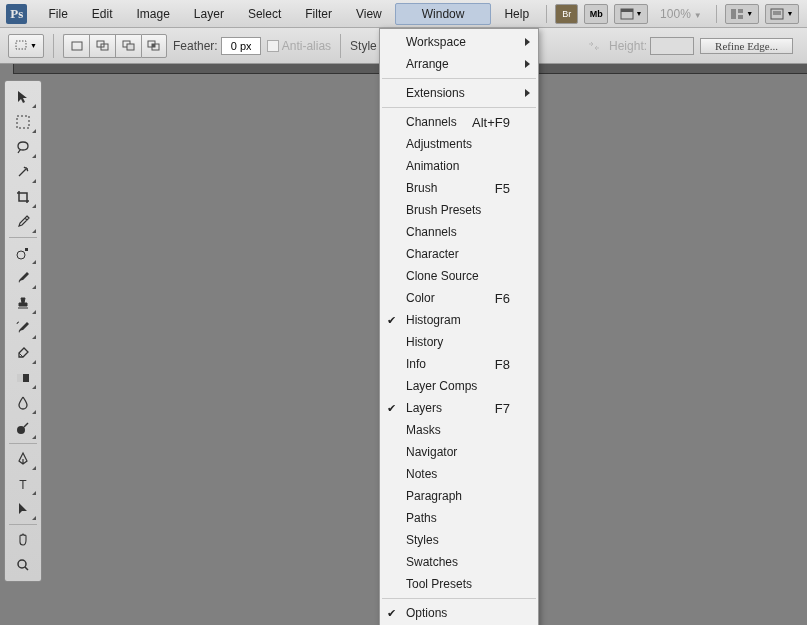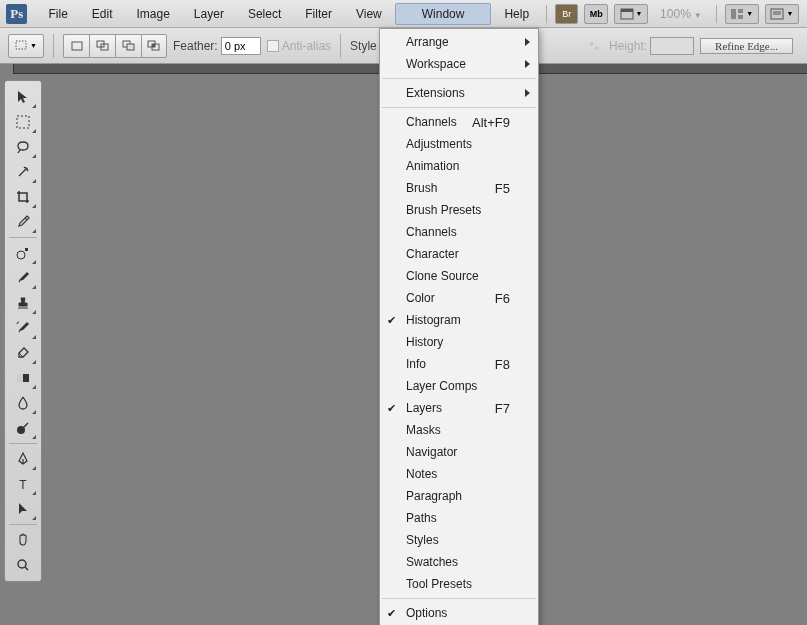--- a/index.html
+++ b/index.html
@@ -12,21 +12,21 @@
     .menu-item.active { background: #bfcde0; border: 1px solid #8ea5c4; padding: 3px 26px; border-radius: 2px; }
     .menu-divider { width: 1px; height: 18px; background: #aaa; margin: 0 4px; }
     .menu-icon-btn { width: 26px; height: 20px; background: #ccc; border: 1px solid #999; border-radius: 2px; display: flex; align-items: center; justify-content: center; font-size: 10px; margin: 0 2px; }
     .menu-icon-btn.with-arrow { width: 38px; }
     .zoom-level { color: #999; font-size: 11px; margin: 0 8px; }
     .zoom-arrow { color: #999; font-size: 8px; margin-left: 3px; }
     
     
     .options-bar { height: 36px; background: linear-gradient(#e4e4e4, #d2d2d2); border-bottom: 1px solid #999; display: flex; align-items: center; padding: 0 8px; gap: 6px; }
     .opt-field { color: #444; font-size: 11px; display: flex; align-items: center; gap: 3px; }
-    .opt-input { width: 40px; height: 18px; border: 1px solid #999; background: #fff; padding: 0 3px; font-size: 11px; }
+    .opt-input { width: 40px; height: 18px; border: 1px solid #999; background: #fff; padding: 0 9px; font-size: 11px; }
     .opt-checkbox { width: 12px; height: 12px; border: 1px solid #aaa; background: #f0f0f0; }
     .opt-disabled { color: #aaa; }
     .opt-divider { width: 1px; height: 24px; background: #aaa; margin: 0 3px; }
     .opt-tool-icon { width: 36px; height: 24px; border: 1px solid #999; background: linear-gradient(#f5f5f5,#ddd); border-radius: 2px; display: flex; align-items: center; justify-content: center; position: relative; }
     .btn-group { display: flex; }
     .btn-group .opt-tool-icon { width: 26px; border-radius: 0; border-right: none; }
     .btn-group .opt-tool-icon:first-child { border-radius: 2px 0 0 2px; }
     .btn-group .opt-tool-icon:last-child { border-radius: 0 2px 2px 0; border-right: 1px solid #999; }
     .refine-btn { padding: 1px 14px; background: linear-gradient(#f5f5f5,#ddd); border: 1px solid #999; border-radius: 0; font-size: 11px; color: #444; margin-left: auto; margin-right: 6px; font-family: Liberation Serif, serif; }
     
@@ -281,25 +281,25 @@
   <div class="tool-btn">
       <svg width="16" height="16">
         <circle cx="7" cy="7" r="4" fill="none" stroke="#333" stroke-width="1.5"></circle>
         <line x1="10" y1="10" x2="13" y2="13" stroke="#333" stroke-width="1.5"></line>
       </svg>
     </div>
 </div>
 
 <div class="dropdown">
   <div class="dd-item">
+      <span>Workspace</span>
+      <span class="dd-arrow"></span>
+    </div>
+  <div class="dd-item">
       <span>Arrange</span>
-      <span class="dd-arrow"></span>
-    </div>
-  <div class="dd-item">
-      <span>Workspace</span>
       <span class="dd-arrow"></span>
     </div>
   <div class="dd-sep"></div>
   <div class="dd-item">
       <span>Extensions</span>
       <span class="dd-arrow"></span>
     </div>
   <div class="dd-sep"></div>
   <div class="dd-item">
       <span>Channels</span>

